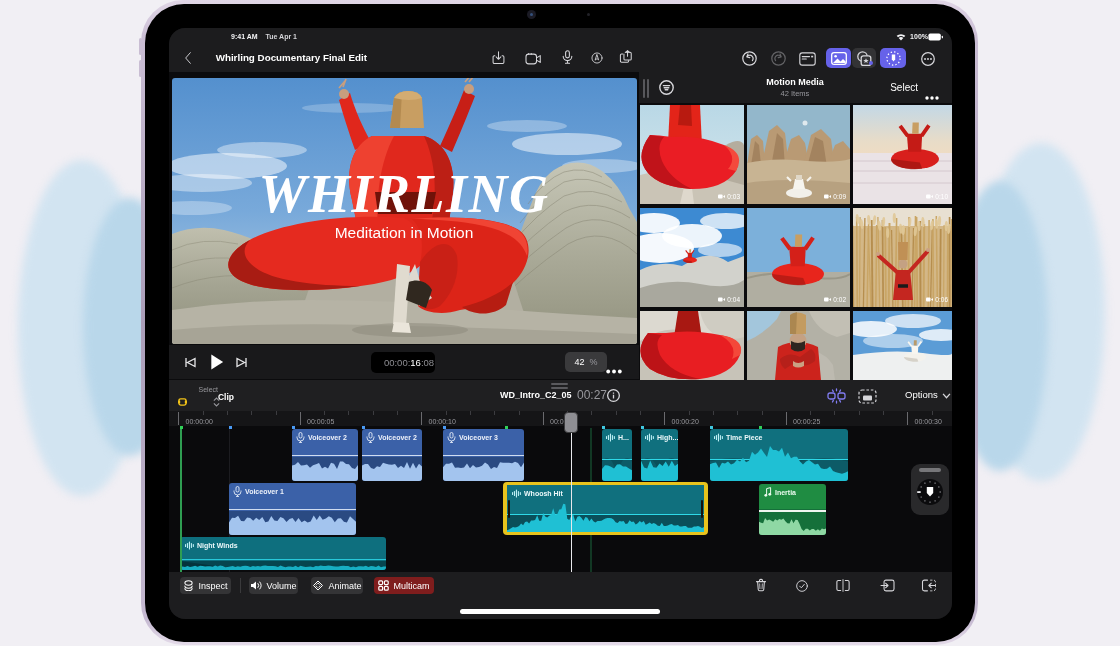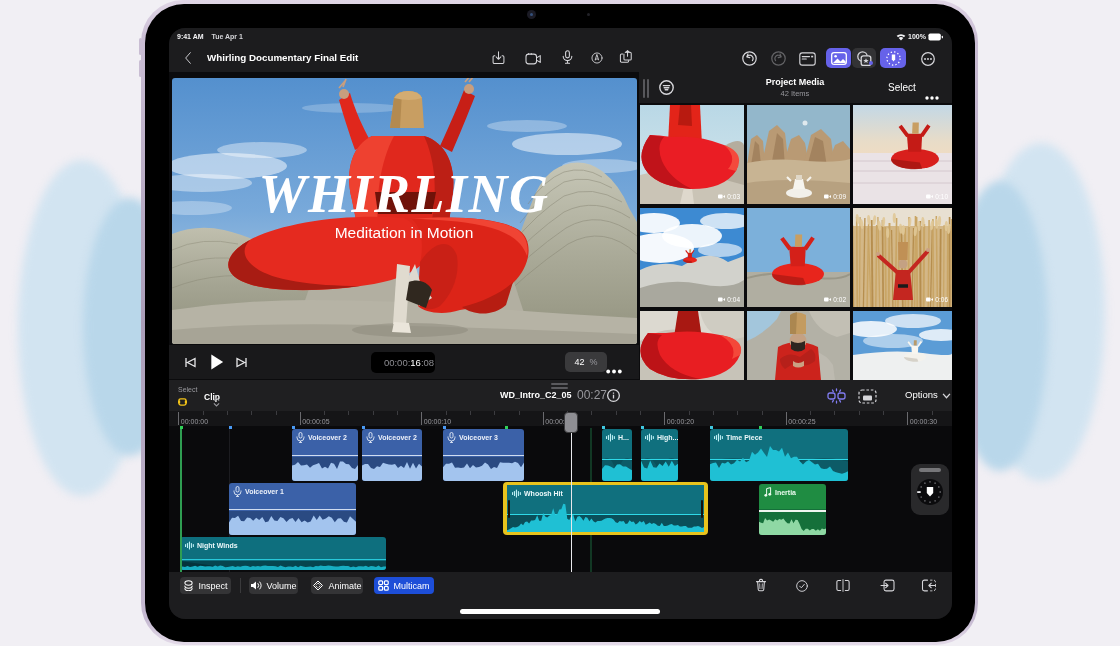--- a/index.html
+++ b/index.html
@@ -1,19 +1,19 @@
 <!DOCTYPE html>
 <html><head><meta charset="utf-8">
 <style>
 * { margin:0; padding:0; box-sizing:border-box; }
 html,body { width:1120px; height:646px; overflow:hidden; }
 body { font-family:"Liberation Sans", sans-serif; background:#f1eff4; }
 #page { position:relative; width:1120px; height:646px; background:#f1eff4; overflow:hidden; }
 .abs,.scr,.txt { position:absolute; }
-.txt { white-space:nowrap; }
+.txt { white-space:nowrap;text-align:right; }
 .blob { position:absolute; border-radius:50%; filter:blur(4.5px); }
 #device { position:absolute; left:141px; top:0px; width:837px; height:645px;
   border-radius:42px; background:linear-gradient(180deg,#e0d6e6 0%,#cabdd4 6%,#ab9eb9 50%,#c5b9d1 96%,#e4dbe9 100%); }
 #bezel { position:absolute; left:3.5px; top:3.5px; right:3.5px; bottom:3.5px; border-radius:39px; background:#000; }
 #screen { position:absolute; left:28px; top:28px; width:783px; height:591px; border-radius:16px; background:#0b0b0d; overflow:hidden; }
 .ico { stroke:#d6d6da; fill:none; stroke-width:1.4; stroke-linecap:round; stroke-linejoin:round; }
 </style></head><body>
 <div id="page">
   <div class="blob" style="left:18px; top:160px; width:128px; height:336px; background:#d2e4f1;"></div>
   <div class="blob" style="left:83px; top:198px; width:94px; height:258px; background:#b9d7ea;"></div>
@@ -220,21 +220,21 @@
             <circle cx="8" cy="2.5" r="1.9" fill="#fff"></circle>
             <circle cx="13.8" cy="2.5" r="1.9" fill="#fff"></circle>
           </svg></div>
 <div class="scr" style="left:470px;top:44px;width:313px;height:31px;background:#1c1c1e;"></div>
 <div class="scr" style="left:474px;top:51px;width:2px;height:19px;background:#57575b;border-radius:1px;"></div>
 <div class="scr" style="left:478px;top:51px;width:2px;height:19px;background:#57575b;border-radius:1px;"></div>
 <svg class="scr" width="15" height="15" viewBox="0 0 15 15" style="left:490px;top:52px;width:15px;height:15px;">
           <circle class="ico" cx="7.5" cy="7.5" r="6.7" stroke-width="1.2"></circle>
           <path class="ico" d="M4.4 5.6 H10.6 M5.2 7.7 H9.8 M6.2 9.8 H8.8" stroke-width="1.1"></path>
         </svg>
-<div class="txt scr" style="left:576px;top:49px;width:100px;height:11px;width:100px;text-align:center;color:#fff;font-size:9px;font-weight:bold;line-height:11px;">Project Media</div>
+<div class="txt scr" style="left:576px;top:49px;width:100px;height:11px;width:100px;text-align:center;color:#fff;font-size:9px;font-weight:bold;line-height:11px;">Motion Media</div>
 <div class="txt scr" style="left:576px;top:61px;width:100px;height:9px;width:100px;text-align:center;color:#98989d;font-size:7.5px;line-height:9px;">42 Items</div>
 <div class="txt scr" style="left:719px;top:54px;width:30px;height:11px;color:#fff;font-size:10px;line-height:11px;">Select</div>
 <div class="scr" style="left:756px;top:58px;width:14px;height:4px;"><svg width="14" height="4">
             <circle cx="2" cy="2" r="1.7" fill="#fff"></circle>
             <circle cx="7" cy="2" r="1.7" fill="#fff"></circle>
             <circle cx="12" cy="2" r="1.7" fill="#fff"></circle>
           </svg></div>
 <div class="scr" style="left:471px;top:77px;width:104px;height:99px;overflow:hidden;"><svg width="104" height="99">
             <defs>
               <linearGradient id="t0s" x1="0" y1="0" x2="0" y2="1">
@@ -779,21 +779,21 @@
           <span style="display:flex;align-items:center;color:#fff;font-size:9px;">
             <svg width="12" height="11" viewBox="0 0 12 11">
               <g fill="none" stroke="#fff" stroke-width="1">
                 <path d="M6 1 L10.5 5.5 L6 10 L1.5 5.5 Z"></path>
                 <path d="M6 3 L8.5 5.5 L6 8 L3.5 5.5 Z" stroke-dasharray="1.2 1"></path>
               </g>
             </svg>
             <span style="margin-left:4px;">Animate</span>
           </span>
         </div>
-<div class="scr" style="left:205px;top:549px;width:60px;height:17px;background:#1d4ed8;border-radius:4px;display:flex;align-items:center;justify-content:center;">
+<div class="scr" style="left:205px;top:549px;width:60px;height:17px;background:#7f1d1d;border-radius:4px;display:flex;align-items:center;justify-content:center;">
           <span style="display:flex;align-items:center;color:#fff;font-size:9px;">
             <svg width="11" height="11" viewBox="0 0 11 11">
               <g fill="none" stroke="#fff" stroke-width="1.2">
                 <rect x="0.8" y="0.8" width="3.8" height="3.8" rx="1"></rect>
                 <rect x="6.4" y="0.8" width="3.8" height="3.8" rx="1"></rect>
                 <rect x="0.8" y="6.4" width="3.8" height="3.8" rx="1"></rect>
                 <rect x="6.4" y="6.4" width="3.8" height="3.8" rx="1"></rect>
               </g>
             </svg>
             <span style="margin-left:4px;">Multicam</span>

